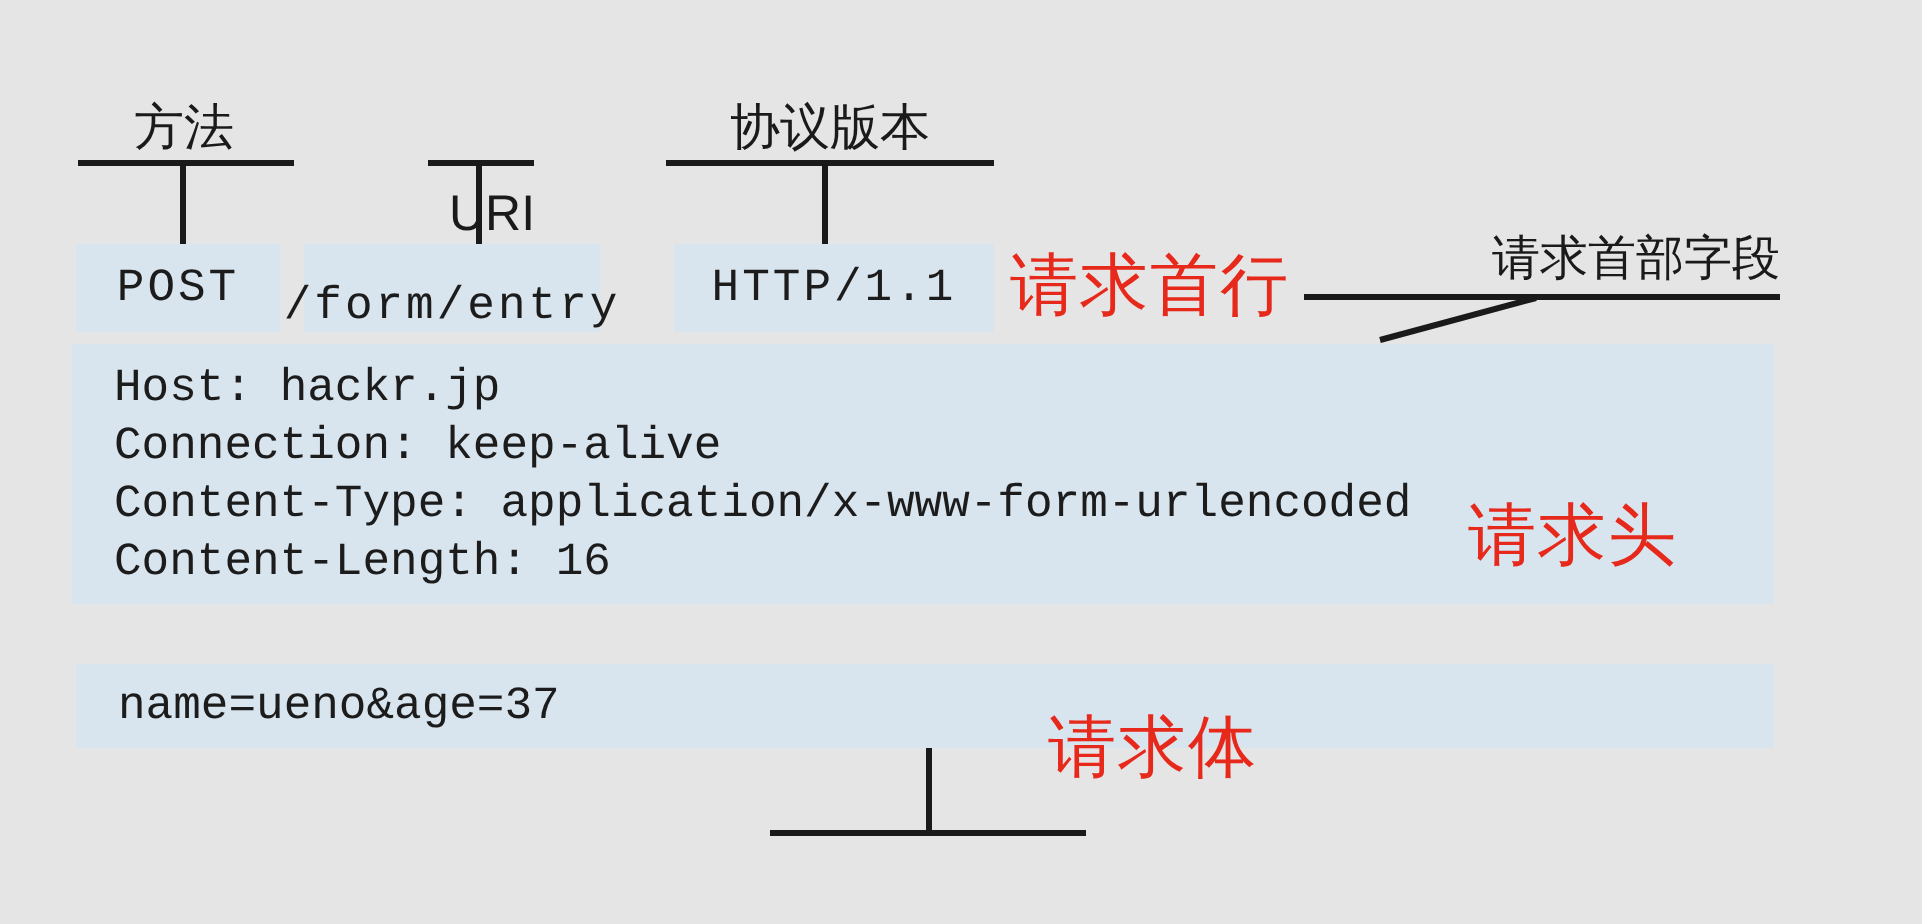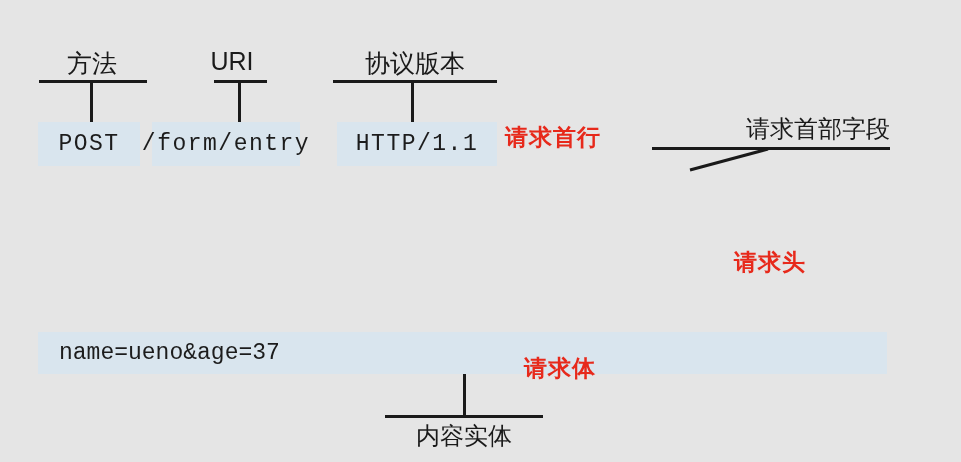--- a/index.html
+++ b/index.html
@@ -13,44 +13,44 @@
   
   .hline{position:absolute;height:3px;background:#1a1a1a;}
   .vline{position:absolute;width:3px;background:#1a1a1a;}
   
   .top-label{
     position:absolute;top:47px;
     font-size:25px;color:#1a1a1a;
     text-align:center;white-space:nowrap;
   }
   .lbl-method{left:42px;width:100px;}
-  .lbl-uri{left:182px;width:100px;}
+  .lbl-uri{left:196px;width:100px;margin-top:46px;}
   .lbl-proto{left:355px;width:120px;}
   #bracket-method-h{left:39px;top:80px;width:108px;}
   #bracket-uri-h{left:214px;top:80px;width:53px;}
   #bracket-proto-h{left:333px;top:80px;width:164px;}
   #bracket-method-v{left:90px;top:80px;height:43px;}
   #bracket-uri-v{left:238px;top:80px;height:43px;}
   #bracket-proto-v{left:411px;top:80px;height:43px;}
   
   .token-box{
     position:absolute;top:122px;height:44px;
     background:#d9e5ee;
     display:flex;align-items:center;justify-content:center;
     font-family:"Liberation Mono", monospace;
     font-size:23px;letter-spacing:1.5px;color:#1c1c1c;
     white-space:nowrap;
   }
   .box-method{left:38px;width:102px;}
-  .box-uri{left:152px;width:148px;}
+  .box-uri{left:152px;width:148px;align-items:flex-end;}
   .box-proto{left:337px;width:160px;}
   
   .red-note{
     position:absolute;
-    color:#e7291b;font-size:23px;font-weight:700;
+    color:#e7291b;font-size:34px;font-weight:400;
     letter-spacing:1px;white-space:nowrap;line-height:1;
   }
   .note-request-line{left:505px;top:126px;}
   .note-request-headers{left:734px;top:251px;}
   .note-request-body{left:524px;top:357px;}
   
   .callout-label{
     position:absolute;left:650px;top:113px;width:240px;
     text-align:right;font-size:24px;color:#1a1a1a;white-space:nowrap;
   }
@@ -109,24 +109,29 @@
   </div>
 
   <div class="red-note note-request-line">请求首行</div>
 
   <div class="callout-label">请求首部字段</div>
   <div class="hline" id="callout-underline"></div>
   <svg class="callout-diagonal" width="100" height="30">
     <line x1="88" y1="4" x2="10" y2="25" stroke="#1a1a1a" stroke-width="3"></line>
   </svg>
 
+  <div class="headers-box">
+    <div>Host: hackr.jp</div>
+    <div>Connection: keep-alive</div>
+    <div>Content-Type: application/x-www-form-urlencoded</div>
+    <div>Content-Length: 16</div>
+  </div>
   <div class="red-note note-request-headers">请求头</div>
 
   <div class="body-box">
     <span>name=ueno&amp;age=37</span>
   </div>
   <div class="red-note note-request-body">请求体</div>
 
   <div class="vline" id="entity-v"></div>
   <div class="hline" id="entity-h"></div>
-  <div class="entity-label">内容实体</div>
 
 </div>
 
 </body></html>

